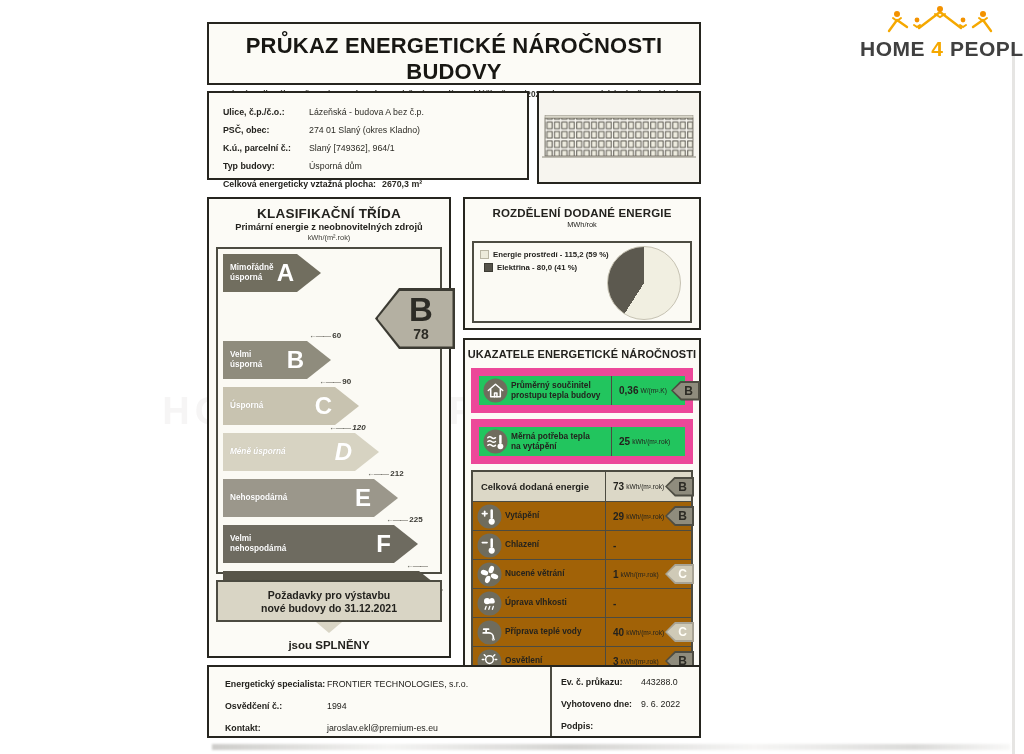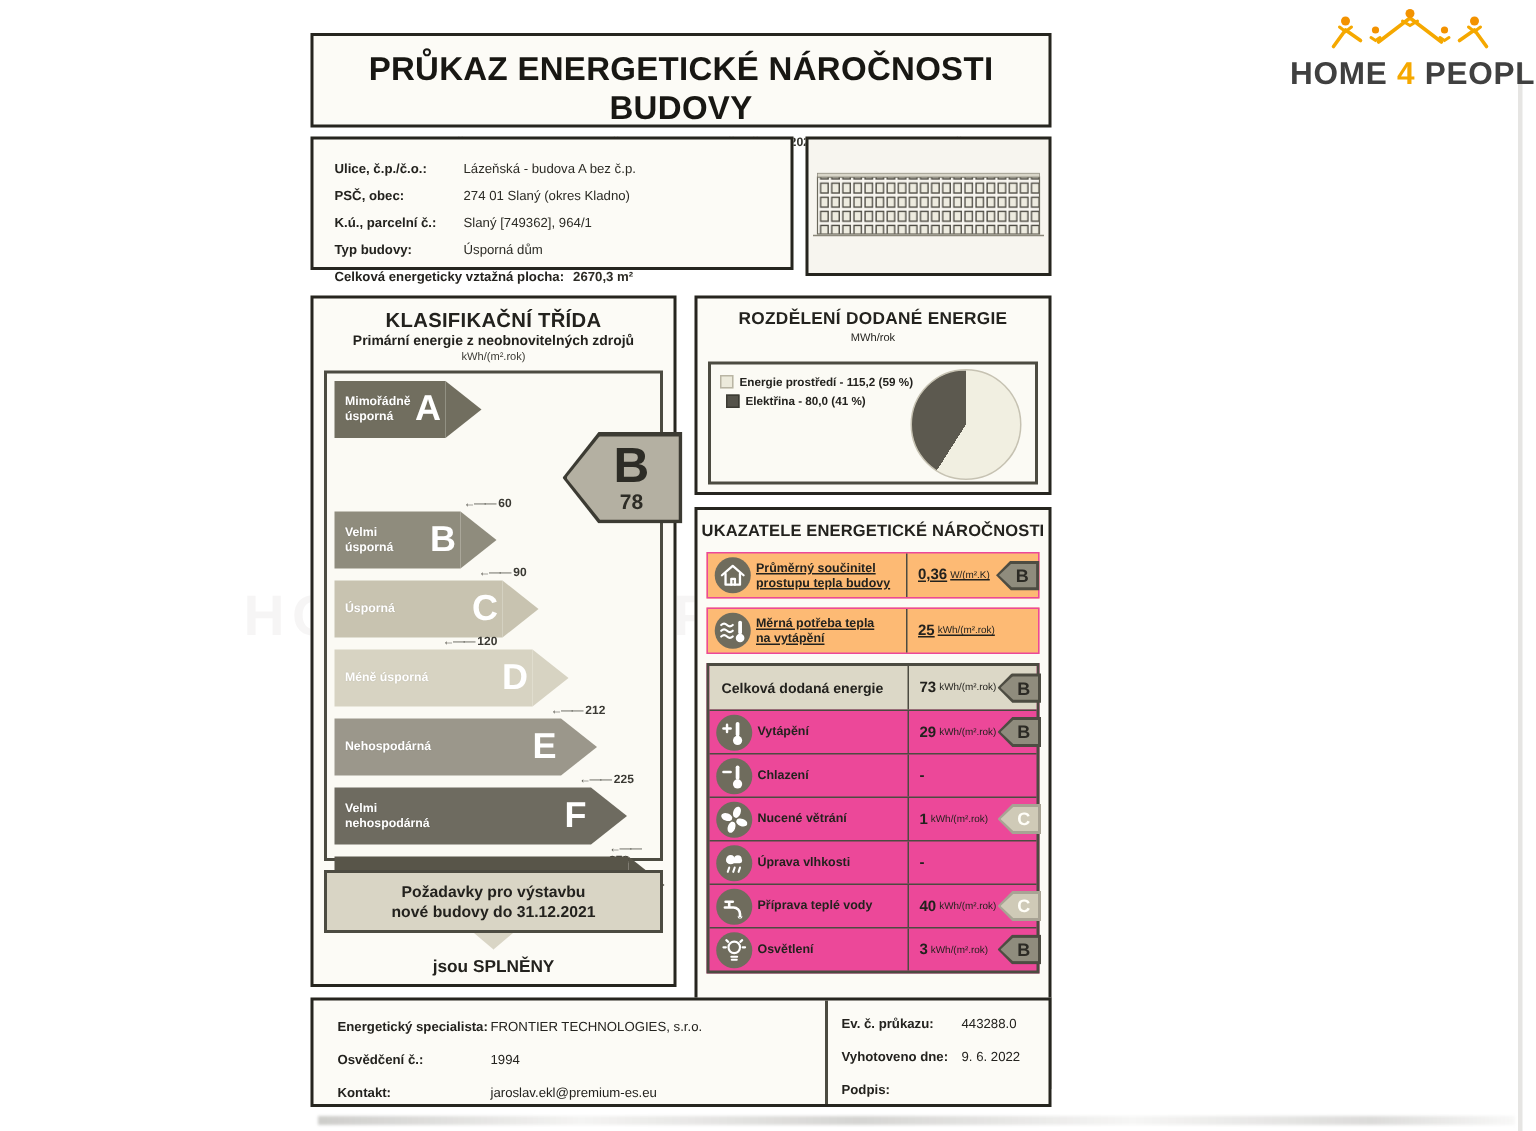--- a/index.html
+++ b/index.html
@@ -39,28 +39,28 @@
   .cb-unit { text-align:center; font-size:7.4px; margin-top:1px; color:#3a3933; }
 
   .chart { position:absolute; left:7px; top:48px; width:226px; height:327px; border:2px solid #4c4b41; background:#fbfaf4; padding:5px 0 0 5px; }
   .band { position:relative; height:38px; color:#fff; }
   .band::after { content:""; position:absolute; left:100%; top:0; border-top:19px solid transparent; border-bottom:19px solid transparent; }
   .band-label { position:absolute; left:7px; top:50%; transform:translateY(-50%); font-size:8.2px; font-weight:bold; line-height:1.2; white-space:pre-line; text-shadow:0 0 1px rgba(0,0,0,.15); }
   .band-letter { position:absolute; right:3px; top:50%; transform:translateY(-50%); font-size:24px; font-weight:bold; }
   .b0 { width:74px;  background:#716e5f; } .b0::after { border-left:24px solid #716e5f; }
   .b1 { width:84px;  background:#8f8c7d; } .b1::after { border-left:24px solid #8f8c7d; }
   .b2 { width:112px; background:#c8c3b0; } .b2::after { border-left:24px solid #c8c3b0; }
-  .b3 { width:132px; background:#d7d3c2; } .b3::after { border-left:24px solid #d7d3c2; }
+  .b3 { width:132px; background:#d7d3c2;font-style:italic; } .b3::after { border-left:24px solid #d7d3c2; }
   .b4 { width:151px; background:#9b978b; } .b4::after { border-left:24px solid #9b978b; }
   .b5 { width:171px; background:#6e6b60; } .b5::after { border-left:24px solid #6e6b60; }
   .b6 { width:196px; background:#585549; } .b6::after { border-left:24px solid #585549; }
   .bound { height:8px; font-size:8px; line-height:8px; color:#3a3933; position:relative; top:-1px; }
   .bound .dash { letter-spacing:-1px; color:#55544c; }
   .bound b { font-weight:bold; }
-  .m0 { margin-left:86px;margin-top:41px; } .m1 { margin-left:96px; } .m2 { margin-left:72px; }
+  .m0 { margin-left:86px;margin-top:41px; } .m1 { margin-left:96px; } .m2 { margin-left:106px;font-style:italic; }
   .m3 { margin-left:144px; } .m4 { margin-left:163px; } .m5 { margin-left:183px; }
 
   .marker { position:absolute; left:157px; top:39px; width:80px; height:61px; background:#3c3b33; clip-path:polygon(0 50%,30% 0,100% 0,100% 100%,30% 100%); }
   .marker-in { position:absolute; left:2.5px; top:2.5px; right:2.5px; bottom:2.5px; background:#b4b0a2; clip-path:polygon(0 50%,30% 0,100% 0,100% 100%,30% 100%); text-align:center; color:#2d2c26; }
   .marker-letter { font-size:33px; font-weight:bold; line-height:34px; margin:2px 0 0 12px; }
   .marker-value { font-size:14px; font-weight:bold; line-height:14px; margin-left:12px; }
 
   .req-box { position:absolute; left:7px; top:381px; width:226px; height:42px; background:#d9d5c5; border:2px solid #4c4b41; text-align:center; font-size:10.5px; font-weight:bold; color:#23221e; padding-top:7px; white-space:pre-line; line-height:1.25; }
   .req-notch { position:absolute; left:107px; top:423px; width:26px; height:11px; background:#d9d5c5; clip-path:polygon(0 0,100% 0,50% 100%); filter:drop-shadow(0 1px 0 #4c4b41); }
   .req-result { position:absolute; left:0; top:440px; width:100%; text-align:center; font-size:11.5px; font-weight:bold; }
@@ -75,23 +75,23 @@
   .sw { width:9px; height:9px; margin-right:4px; flex:none; }
   .sw0 { background:#eceadb; border:1px solid #b9b5a4; }
   .sw1 { background:#55534a; border:1px solid #3c3b33; }
   .pie { position:absolute; right:9px; top:3px; width:74px; height:74px; border-radius:50%; background:conic-gradient(#f1efe1 0deg 212.4deg, #5c594f 212.4deg 360deg); border:1px solid #c6c2b2; }
 
   
   .table-box { left:256px; top:326px; width:238px; height:388px; }
   .tb-title { margin-top:8px; text-align:center; font-size:11px; font-weight:bold; letter-spacing:.1px; }
   .rows { position:absolute; left:6px; top:28px; width:222px; }
   .trow { display:grid; grid-template-columns:32px 100px 58px 32px; align-items:center; height:29px; }
-  .rbox { border:1px solid #ec4899; background:#fdba74; margin-bottom:6px;text-decoration:underline; }
+  .rbox { border:8px solid #ec4899; background:#22c55e; margin-bottom:6px; }
   .rbox .trow { height:29px; }
-  .stack { border:2px solid #4c4b41; background:#ec4899; }
+  .stack { border:2px solid #4c4b41; background:#a16207; }
   .stack .trow + .trow { border-top:1.5px solid #4c4b41; }
   .trow .lbl { font-size:8.3px; font-weight:bold; line-height:1.2; white-space:pre-line; }
   .trow.total { background:#dcd8c7; }
   .trow.total .lbl { font-size:9.4px; grid-column:1 / span 2; padding-left:8px; }
   .val { border-left:1.5px solid #4c4b41; height:100%; display:flex; align-items:center; padding-left:7px; }
   .val .num { font-size:10px; font-weight:bold; }
   .val .unit { font-size:6.6px; margin-left:2px; }
   .icn { width:25px; height:25px; margin-left:4px; }
   .carr { position:relative; width:29px; height:20px; margin-left:2px; }
   .carr .o { position:absolute; inset:0; clip-path:polygon(0 50%,34% 0,100% 0,100% 100%,34% 100%); }

